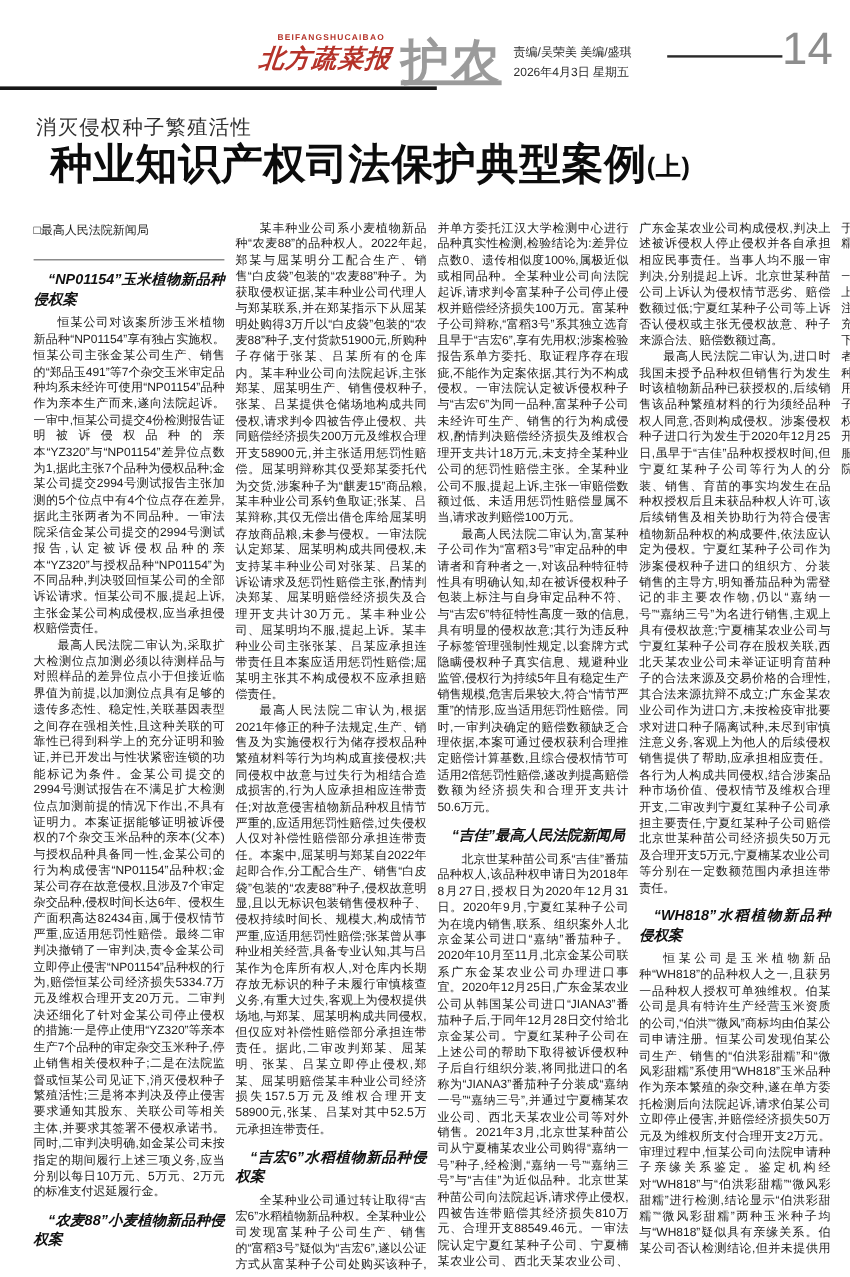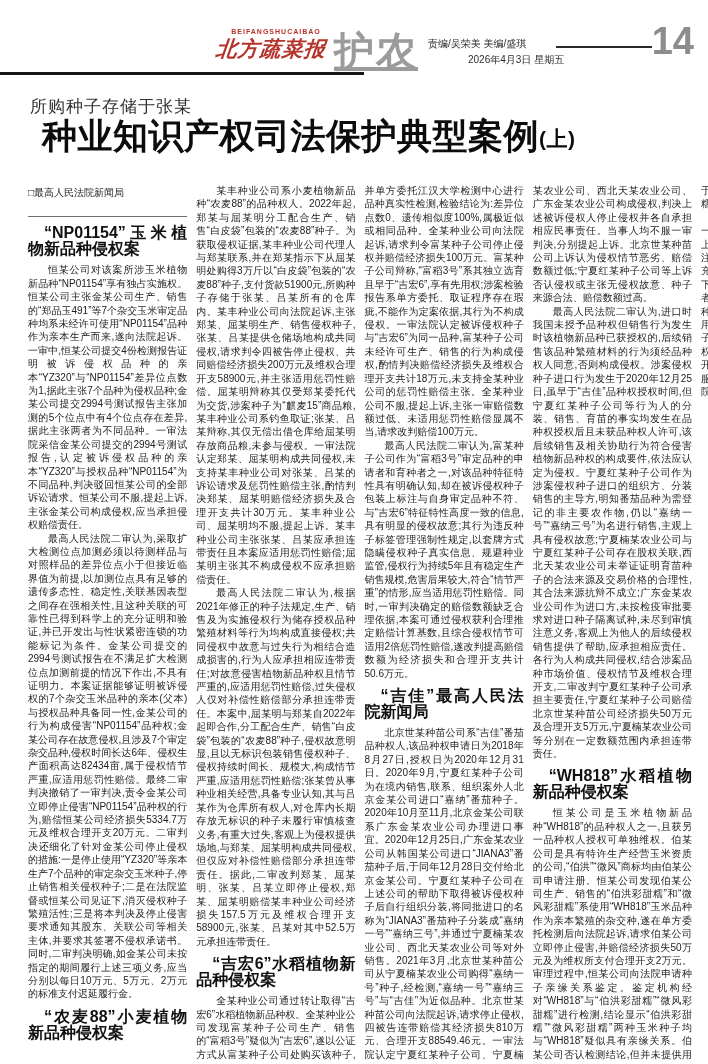--- a/index.html
+++ b/index.html
@@ -9,56 +9,56 @@
     font-family:"Liberation Sans","DejaVu Sans",sans-serif;
   }
   
   .masthead{position:absolute;left:216px;top:28px;width:120px;color:#b5332a;}
   .masthead-en{font-size:7px;letter-spacing:1px;font-weight:bold;display:block;text-align:center;}
   .masthead-cn{font-family:"Liberation Serif","DejaVu Serif",serif;font-style:italic;font-weight:bold;
     font-size:21px;letter-spacing:1px;display:block;transform:skewX(-6deg);white-space:nowrap;}
   .section-title{position:absolute;left:334px;top:24px;font-size:40px;font-weight:bold;
     color:#9b9b9b;letter-spacing:2px;white-space:nowrap;text-decoration:underline;}
   .editors{position:absolute;left:428px;top:37px;font-size:10px;color:#2c2c2c;white-space:nowrap;}
-  .pubdate{position:absolute;left:428px;top:53px;font-size:10px;color:#2c2c2c;white-space:nowrap;margin-left:40px;}
+  .pubdate{position:absolute;left:428px;top:53px;font-size:10px;color:#2c2c2c;white-space:nowrap;}
   .header-rule-right{position:absolute;left:556px;top:46px;width:96px;height:2px;background:#2a2a2a;}
-  .page-number{position:absolute;right:14px;top:20px;font-size:38px;font-weight:bold;color:#8d8d8d;}
+  .page-number{position:absolute;right:14px;top:20px;font-size:38px;font-weight:normal;color:#8d8d8d;}
   .masthead-underline{position:absolute;left:0;top:72px;width:364px;height:2.5px;background:#161616;}
   
   .kicker{position:absolute;left:30px;top:95px;font-size:17px;color:#303030;letter-spacing:1px;}
   .main-title{position:absolute;left:42px;top:113px;width:670px;font-size:35px;font-weight:900;
     color:#0c0c0c;letter-spacing:0.5px;white-space:nowrap;}
   .main-title .suffix{font-size:21px;font-weight:bold;vertical-align:2px;}
   
   .article{
     position:absolute;left:28px;top:184px;width:664px;height:878px;
     column-count:4;column-gap:9px;column-fill:auto;
     font-size:10px;line-height:13.4px;text-align:justify;color:#222222;
   }
   .byline{font-size:10px;color:#1d1d1d;padding-bottom:17px;border-bottom:1.5px solid #6f6f6f;
     margin:2px 0 8px 0;}
-  .case-heading{font-size:16px;line-height:16px;font-weight:bold;color:#111111;
-    margin:8px 0 6px 0;text-indent:1em;break-inside:avoid;}
+  .case-heading{font-size:12px;line-height:16px;font-weight:bold;color:#111111;
+    margin:8px 0 6px 0;text-indent:1em;break-inside:avoid;font-style:italic;}
   .case-paragraph{margin:0;text-indent:2em;}
 </style>
 </head>
 <body>
 
 <div class="masthead">
   <span class="masthead-en">BEIFANGSHUCAIBAO</span>
   <span class="masthead-cn">北方蔬菜报</span>
 </div>
 <div class="section-title">护农</div>
 <div class="editors">责编/吴荣美  美编/盛琪</div>
 <div class="pubdate">2026年4月3日  星期五</div>
 <div class="header-rule-right"></div>
 <div class="page-number">14</div>
 <div class="masthead-underline"></div>
 
-<div class="kicker">所购种子存储于张某</div>
+<div class="kicker">消灭侵权种子繁殖活性</div>
 <div class="main-title"><span>种业知识产权司法保护典型案例</span><span class="suffix">(上)</span></div>
 
 <div class="article">
   <div class="byline">□最高人民法院新闻局</div>
 
 <h3 class="case-heading">“NP01154”玉米植物新品种侵权案</h3>
     <p class="case-paragraph">恒某公司对该案所涉玉米植物新品种“NP01154”享有独占实施权。恒某公司主张金某公司生产、销售的“郑品玉491”等7个杂交玉米审定品种均系未经许可使用“NP01154”品种作为亲本生产而来,遂向法院起诉。一审中,恒某公司提交4份检测报告证明被诉侵权品种的亲本“YZ320”与“NP01154”差异位点数为1,据此主张7个品种为侵权品种;金某公司提交2994号测试报告主张加测的5个位点中有4个位点存在差异,据此主张两者为不同品种。一审法院采信金某公司提交的2994号测试报告,认定被诉侵权品种的亲本“YZ320”与授权品种“NP01154”为不同品种,判决驳回恒某公司的全部诉讼请求。恒某公司不服,提起上诉,主张金某公司构成侵权,应当承担侵权赔偿责任。</p>
     <p class="case-paragraph">最高人民法院二审认为,采取扩大检测位点加测必须以待测样品与对照样品的差异位点小于但接近临界值为前提,以加测位点具有足够的遗传多态性、稳定性,关联基因表型之间存在强相关性,且这种关联的可靠性已得到科学上的充分证明和验证,并已开发出与性状紧密连锁的功能标记为条件。金某公司提交的2994号测试报告在不满足扩大检测位点加测前提的情况下作出,不具有证明力。本案证据能够证明被诉侵权的7个杂交玉米品种的亲本(父本)与授权品种具备同一性,金某公司的行为构成侵害“NP01154”品种权;金某公司存在故意侵权,且涉及7个审定杂交品种,侵权时间长达6年、侵权生产面积高达82434亩,属于侵权情节严重,应适用惩罚性赔偿。最终二审判决撤销了一审判决,责令金某公司立即停止侵害“NP01154”品种权的行为,赔偿恒某公司经济损失5334.7万元及维权合理开支20万元。二审判决还细化了针对金某公司停止侵权的措施:一是停止使用“YZ320”等亲本生产7个品种的审定杂交玉米种子,停止销售相关侵权种子;二是在法院监督或恒某公司见证下,消灭侵权种子繁殖活性;三是将本判决及停止侵害要求通知其股东、关联公司等相关主体,并要求其签署不侵权承诺书。同时,二审判决明确,如金某公司未按指定的期间履行上述三项义务,应当分别以每日10万元、5万元、2万元的标准支付迟延履行金。</p>
     <h3 class="case-heading">“农麦88”小麦植物新品种侵权案</h3>
     <p class="case-paragraph">某丰种业公司系小麦植物新品种“农麦88”的品种权人。2022年起,郑某与屈某明分工配合生产、销售“白皮袋”包装的“农麦88”种子。为获取侵权证据,某丰种业公司代理人与郑某联系,并在郑某指示下从屈某明处购得3万斤以“白皮袋”包装的“农麦88”种子,支付货款51900元,所购种子存储于张某、吕某所有的仓库内。某丰种业公司向法院起诉,主张郑某、屈某明生产、销售侵权种子,张某、吕某提供仓储场地构成共同侵权,请求判令四被告停止侵权、共同赔偿经济损失200万元及维权合理开支58900元,并主张适用惩罚性赔偿。屈某明辩称其仅受郑某委托代为交货,涉案种子为“麒麦15”商品粮,某丰种业公司系钓鱼取证;张某、吕某辩称,其仅无偿出借仓库给屈某明存放商品粮,未参与侵权。一审法院认定郑某、屈某明构成共同侵权,未支持某丰种业公司对张某、吕某的诉讼请求及惩罚性赔偿主张,酌情判决郑某、屈某明赔偿经济损失及合理开支共计30万元。某丰种业公司、屈某明均不服,提起上诉。某丰种业公司主张张某、吕某应承担连带责任且本案应适用惩罚性赔偿;屈某明主张其不构成侵权不应承担赔偿责任。</p>

